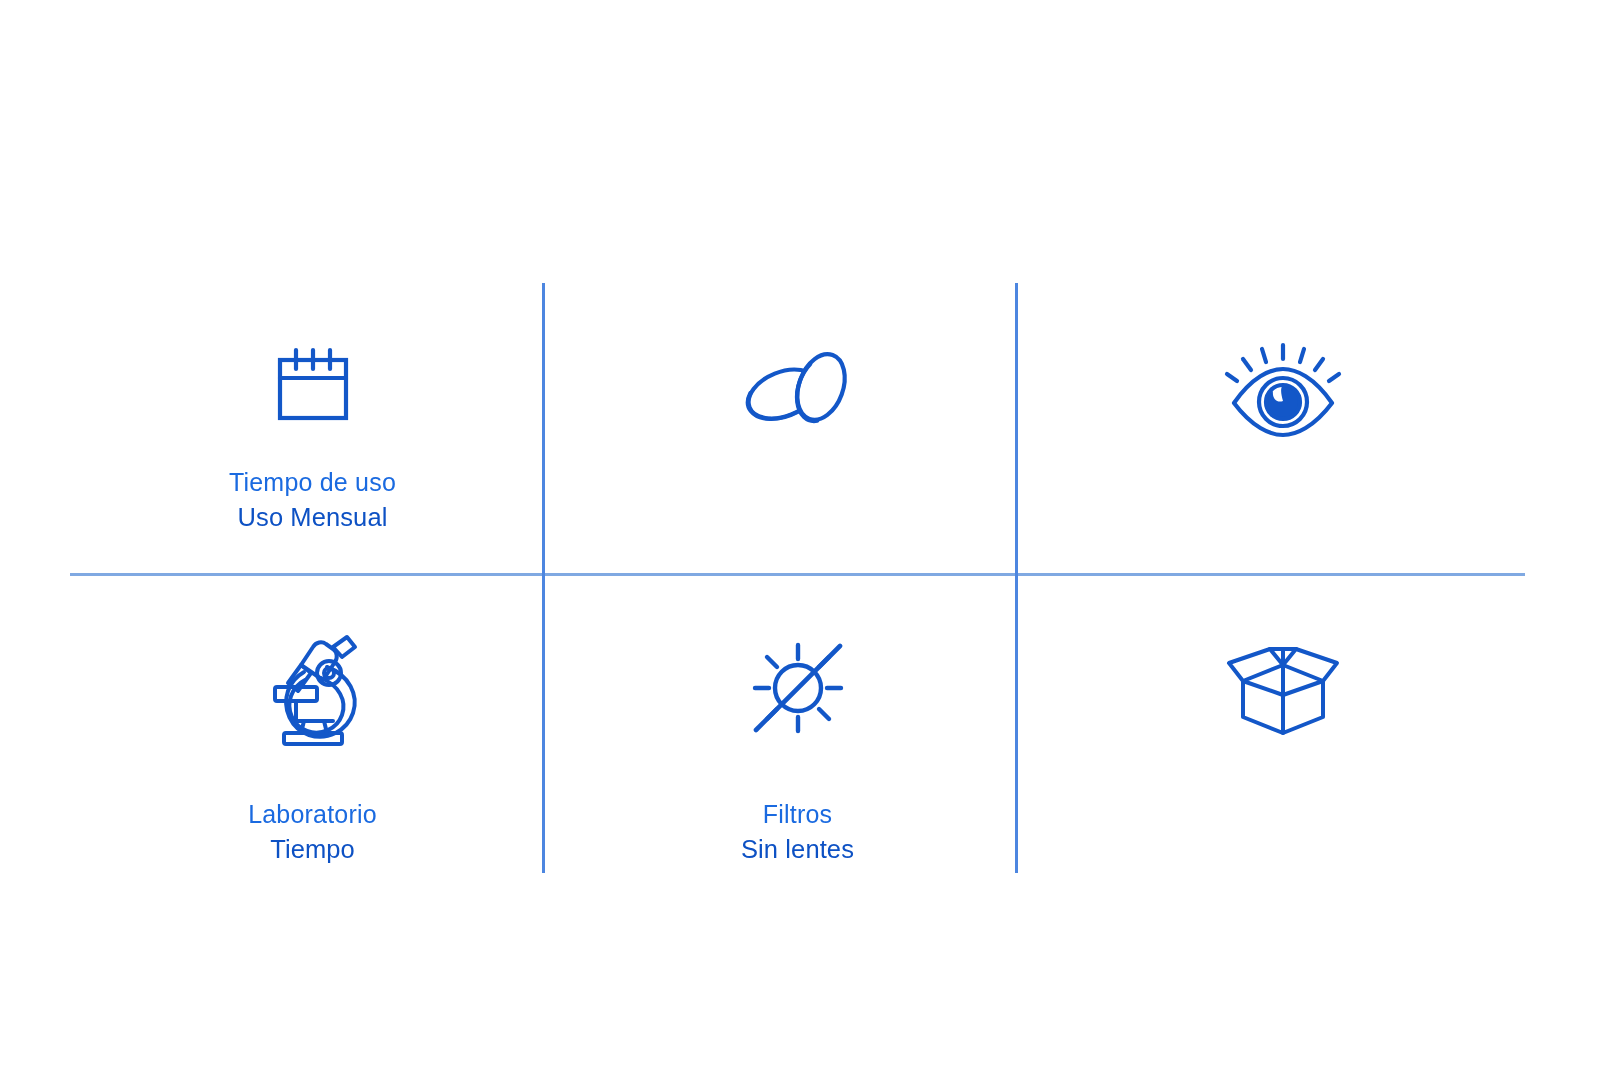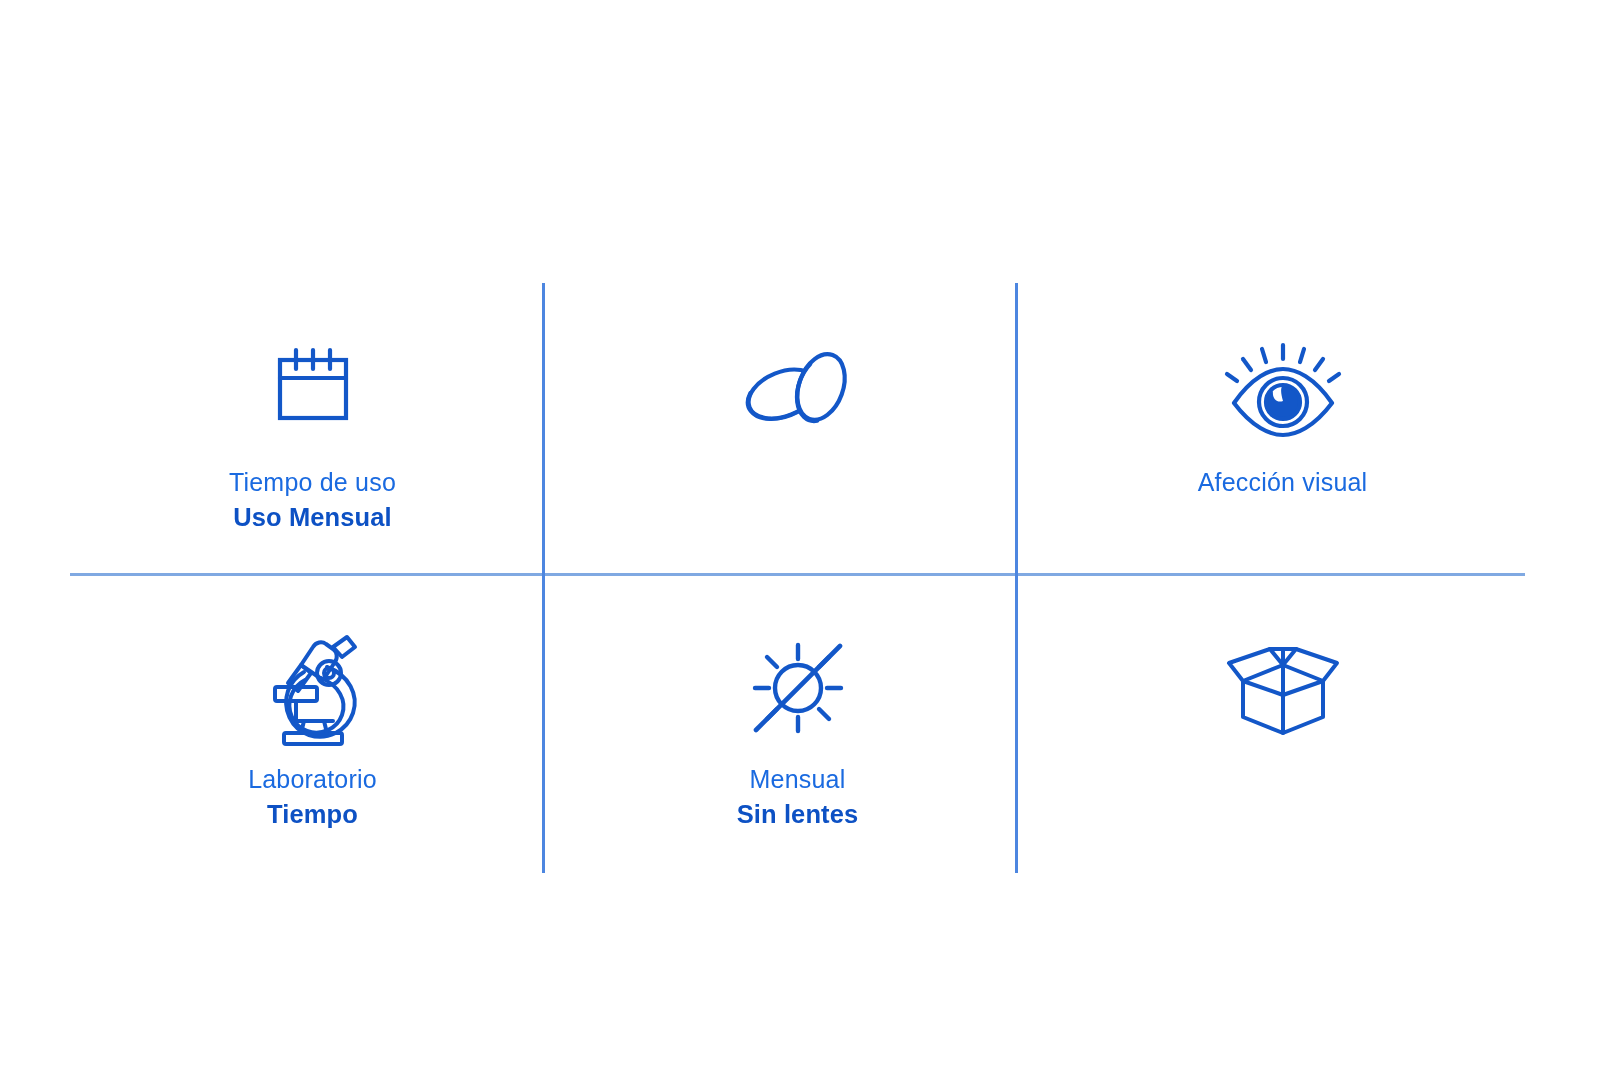--- a/index.html
+++ b/index.html
@@ -56,21 +56,21 @@
     grid-template-rows: 1fr 1fr;
   }
   .cell {
     position: relative;
     display: flex;
     flex-direction: column;
     align-items: center;
     justify-content: flex-start;
   }
   .cell.row1 { padding-top: 48px; }
-  .cell.row2 { padding-top: 50px; }
+  .cell.row2 { padding-top: 50px; gap: 35px; }
 
   .icon-wrap {
     height: 120px;
     display: flex;
     align-items: center;
     justify-content: center;
   }
   .icon-wrap svg { display: block; }
 
   .labels {
@@ -80,21 +80,21 @@
   }
   .label-title {
     font-size: 25px;
     font-weight: 400;
     color: #1a6ae0;
     letter-spacing: 0.2px;
     white-space: nowrap;
   }
   .label-value {
     font-size: 25.5px;
-    font-weight: bold;
+    font-weight: normal;
     color: #0d51c4;
     letter-spacing: 0.1px;
     white-space: nowrap;
     margin-top: 4px;
   }
 </style>
 </head>
 <body>
 
 <div class="spec-board">
@@ -149,21 +149,20 @@
           <line x1="63" y1="8" x2="63" y2="22"></line>
           <line x1="42" y1="12" x2="46" y2="25"></line>
           <line x1="84" y1="12" x2="80" y2="25"></line>
           <line x1="23" y1="22" x2="31" y2="33"></line>
           <line x1="103" y1="22" x2="95" y2="33"></line>
           <line x1="7" y1="37" x2="17" y2="44"></line>
           <line x1="119" y1="37" x2="109" y2="44"></line>
         </svg>
       </div>
       <div class="labels">
-        <div class="label-title">Afección visual</div>
       </div>
     </div>
 
     <div class="cell row2">
       <div class="icon-wrap">
         <svg width="112" height="126" viewBox="0 0 112 126" fill="none" stroke="#1357c8" stroke-width="4" stroke-linecap="round" stroke-linejoin="round">
 
           <path d="M 70 42 C 92 50 102 70 96 88 C 90 106 70 116 52 110 C 34 104 25 84 31 66
                    C 34 57 40 51 47 47"></path>
           <path d="M 64 53 C 82 60 90 76 85 90 C 80 104 64 111 50 106 C 36 101 29 85 34 71
@@ -202,21 +201,21 @@
           <line x1="15" y1="58" x2="29" y2="58"></line>
           <line x1="87" y1="58" x2="101" y2="58"></line>
           <line x1="27" y1="27" x2="37" y2="37"></line>
           <line x1="79" y1="79" x2="89" y2="89"></line>
           <line x1="27" y1="89" x2="37" y2="79"></line>
           <line x1="79" y1="37" x2="89" y2="27"></line>
           <line x1="16" y1="100" x2="100" y2="16" stroke-width="4.6"></line>
         </svg>
       </div>
       <div class="labels">
-        <div class="label-title">Mensual</div>
+        <div class="label-title">Filtros</div>
         <div class="label-value">Sin lentes</div>
       </div>
     </div>
 
     <div class="cell row2">
       <div class="icon-wrap">
         <svg width="140" height="110" viewBox="0 0 140 110" fill="none" stroke="#1357c8" stroke-width="4" stroke-linecap="round" stroke-linejoin="round">
 
           <path d="M 30 48 L 30 84 L 70 100 L 110 84 L 110 48"></path>
 

